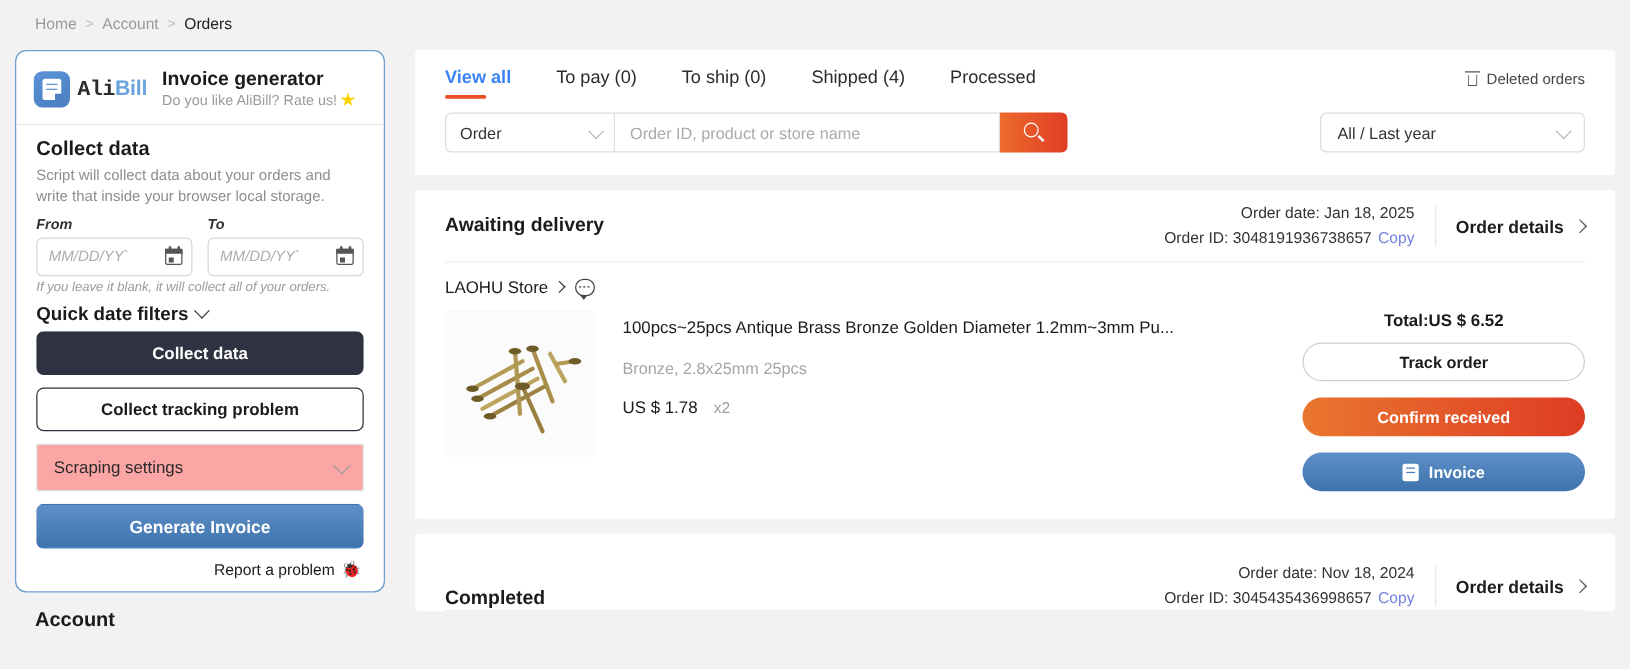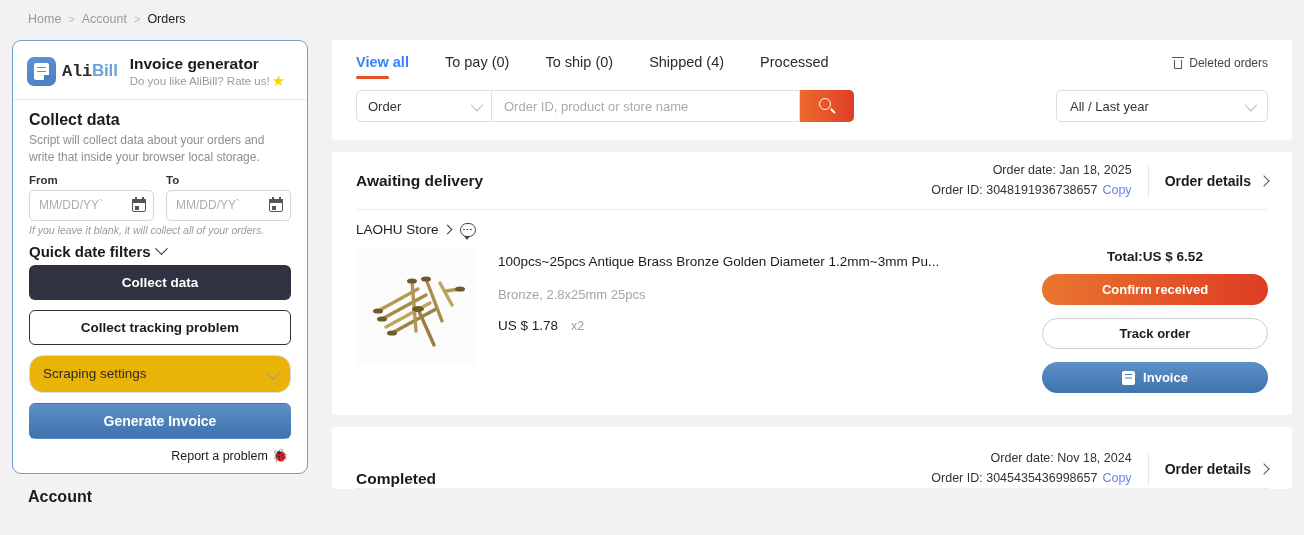--- a/index.html
+++ b/index.html
@@ -57,21 +57,21 @@
   .logo-text .bill { color: #6aa3dd; }
   .head-right { display: flex; flex-direction: column; }
   .head-title { font-size: 15.5px; font-weight: bold; color: #1b1b1b; line-height: 1.25; }
   .head-sub { font-size: 11.5px; color: #9a9a9a; display: flex; align-items: center; gap: 2px; }
   .star { color: #ffd400; font-size: 15px; line-height: 1; }
 
   .panel-body { padding: 11px 16px 0 16px; }
   .sec-title { font-size: 16px; font-weight: bold; color: #1b1b1b; margin-bottom: 3px; }
   .sec-desc { font-size: 12px; color: #8e8e8e; line-height: 1.35; margin-bottom: 9px; }
 
-  .date-row { display: flex; gap: 12px; }
+  .date-row { display: flex; gap: 12px; font-style: italic; }
   .date-col { flex: 1; }
   .date-label { font-size: 11.5px; font-weight: bold; color: #333; margin-bottom: 4px; }
   .date-input {
     height: 31px; border: 1px solid #d6d6d6; border-radius: 5px; background: #fff;
     display: flex; align-items: center; justify-content: space-between;
     padding: 0 7px 0 9px;
   }
   .date-ph { font-size: 12px; color: #adadad; }
   .cal-icon { width: 14px; height: 14px; position: relative; flex: none; }
   .cal-icon .body {
@@ -97,21 +97,21 @@
   }
 
   .btn {
     width: 100%; height: 35px; border-radius: 6px; font-size: 13.5px; font-weight: bold;
     display: flex; align-items: center; justify-content: center; cursor: pointer;
     margin-bottom: 10px; border: 1px solid transparent;
   }
   .btn-dark { background: #2f3240; color: #fff; }
   .btn-outline { background: #fff; color: #1b1b1b; border-color: #2f3240; }
   .select-box {
-    width: 100%; height: 38px; border: 1px solid #dcdcdc; border-radius: 14px; background: #eab308;
+    width: 100%; height: 38px; border: 1px solid #dcdcdc; border-radius: 2px; background: #fca5a5;
     display: flex; align-items: center; justify-content: space-between;
     padding: 0 13px; margin-bottom: 10px; cursor: pointer;
   }
   .select-box .lab { font-size: 13.5px; color: #2b2b2b; }
   .chev-md {
     width: 10px; height: 10px; border-right: 1.6px solid #9a9a9a; border-bottom: 1.6px solid #9a9a9a;
     transform: rotate(45deg) translateY(-2px);
   }
   .btn-gen {
     background: linear-gradient(180deg,#5d90c6,#3f73ae);
@@ -480,22 +480,22 @@
           <div class="item-title">100pcs~25pcs Antique Brass Bronze Golden Diameter 1.2mm~3mm Pu...</div>
           <div class="item-variant">Bronze, 2.8x25mm 25pcs</div>
           <div class="item-price-row">
             <span class="item-price">US $ 1.78</span>
             <span class="item-qty">x2</span>
           </div>
         </div>
 
         <div class="item-actions">
           <div class="total">Total:US $ 6.52</div>
+          <div class="abtn abtn-track">Track order</div>
           <div class="abtn abtn-confirm">Confirm received</div>
-          <div class="abtn abtn-track">Track order</div>
           <div class="abtn abtn-invoice">
             <span class="inv-icon"></span>
             <span>Invoice</span>
           </div>
         </div>
       </div>
     </div>
 
     <div class="card completed-card">
       <div class="completed-head">

